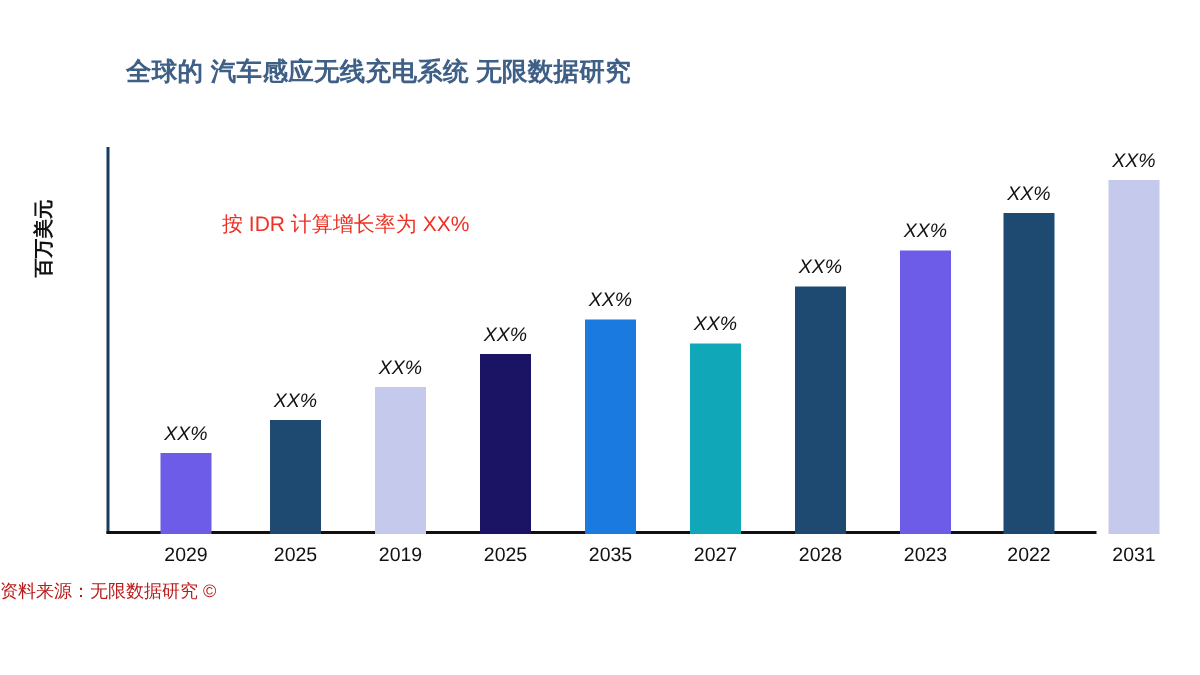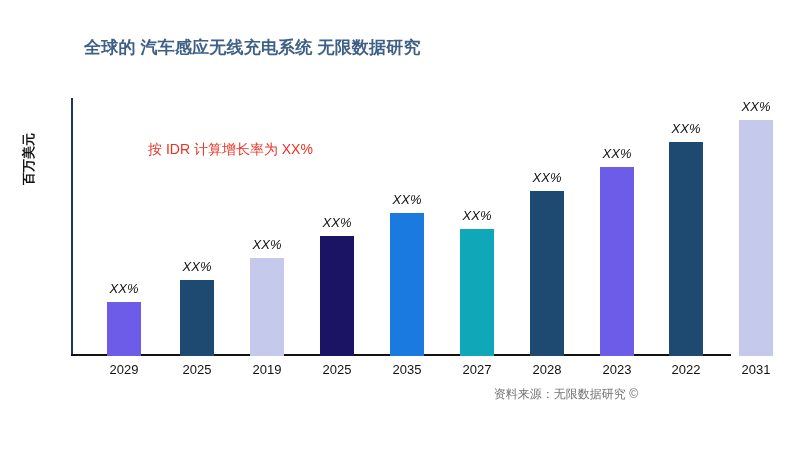--- a/index.html
+++ b/index.html
@@ -115,23 +115,23 @@
     color: #111111;
     white-space: nowrap;
   }
 
   
   #source-note {
     position: absolute;
     left: 0;
     top: 386px;
     width: 638px;
-    text-align: right;
+    text-align: left;
     font-size: 12px;
-    color: #737373;
+    color: #b91c1c;
   }
 </style>
 </head>
 <body>
 
 <div id="chart-root">
 
   <div id="chart-title">全球的 汽车感应无线充电系统 无限数据研究</div>
 
   <div id="y-axis-label">百万美元</div>

